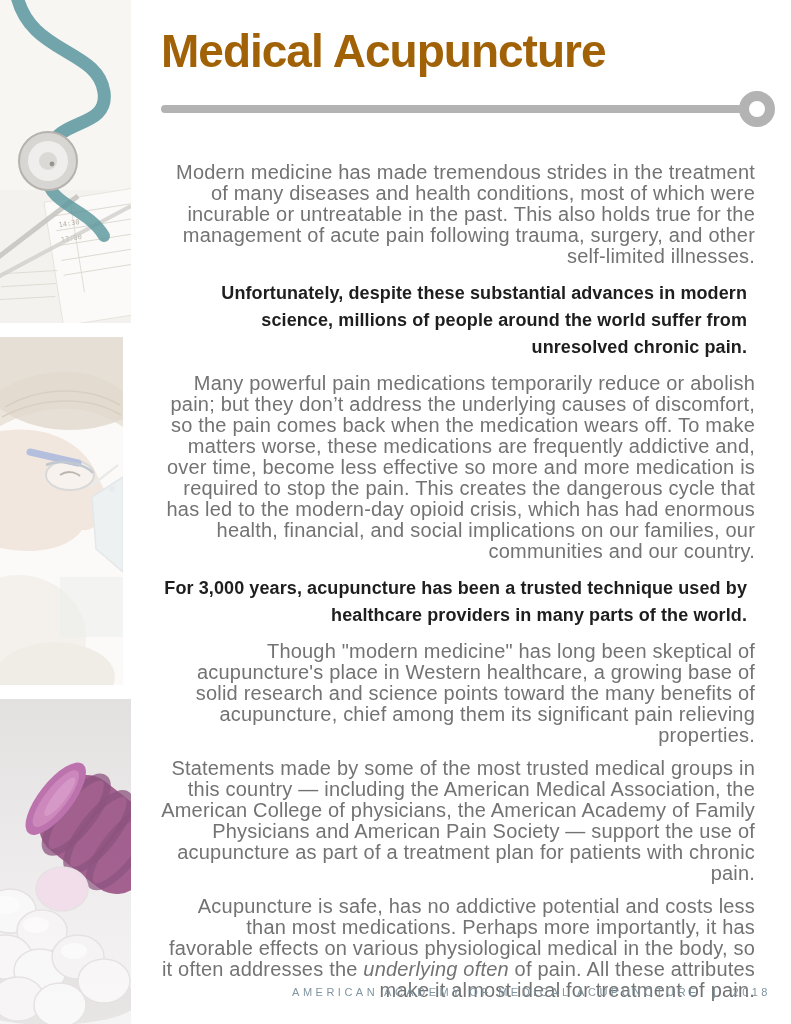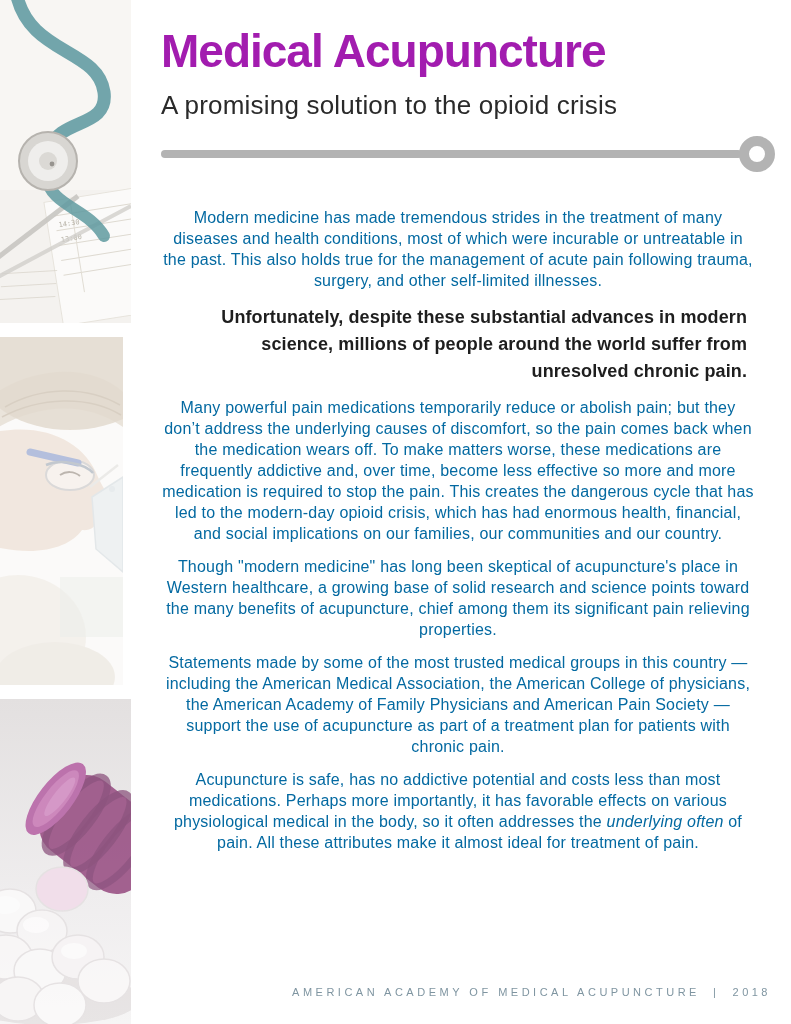--- a/index.html
+++ b/index.html
@@ -22,43 +22,43 @@
   .photo2{width:123px;height:348px;}
   .photo3{width:131px;height:325px;}
 
   
   .content{
     position:absolute;left:161px;top:0;width:614px;
   }
   .title{
     margin:26px 0 0 0;
     font-size:46px;line-height:50px;font-weight:700;
-    letter-spacing:-1px;color:#a21caf;
+    letter-spacing:-1px;color:#a16207;
   }
   .subtitle{
     margin:13px 0 0 0;
     font-size:26px;line-height:32px;font-weight:400;
     letter-spacing:0.2px;color:#2a2a2a;
   }
   .needle-rule{
     margin-top:14px;height:38px;
     display:flex;align-items:center;
   }
   .rule-line{
     flex:1;height:8px;border-radius:4px;background:#b3b3b3;
   }
   .rule-ring{
     width:16px;height:16px;border:10px solid #b3b3b3;border-radius:50%;
     background:#ffffff;margin-left:-3px;flex:0 0 auto;
   }
 
   .para{
     margin:12px 0 0 0;max-width:594px;
-    font-size:16px;line-height:21px;letter-spacing:0.2px;
-    color:#0369a1;text-align:center;
+    font-size:20px;line-height:21px;letter-spacing:0.2px;
+    color:#737373;text-align:right;
   }
   .para.first{margin-top:34px;}
   .callout{
     margin:13px 4px 0 0;max-width:586px;
     font-size:18px;line-height:27px;font-weight:700;
     letter-spacing:0.1px;color:#1e1e1e;text-align:right;
   }
   .para em{font-style:italic;}
 
   .footer{
@@ -176,33 +176,33 @@
           <ellipse cx="6" cy="206" rx="14" ry="9" fill="#ffffff" opacity="0.8"></ellipse>
           <ellipse cx="36" cy="226" rx="13" ry="8" fill="#ffffff" opacity="0.8"></ellipse>
           <ellipse cx="74" cy="252" rx="13" ry="8" fill="#ffffff" opacity="0.7"></ellipse>
         </g>
       </svg>
     </div>
   </aside>
 
   <main class="content">
     <h1 class="title">Medical Acupuncture</h1>
-    <h2 class="subtitle">A promising solution to the opioid crisis</h2>
 
     <div class="needle-rule">
       <div class="rule-line"></div>
       <div class="rule-ring"></div>
     </div>
 
     <p class="para first">Modern medicine has made tremendous strides in the treatment of many diseases and health conditions, most of which were incurable or untreatable in the past. This also holds true for the management of acute pain following trauma, surgery, and other self-limited illnesses.</p>
 
     <p class="callout">Unfortunately, despite these substantial advances in modern science, millions of people around the world suffer from unresolved chronic pain.</p>
 
     <p class="para">Many powerful pain medications temporarily reduce or abolish pain; but they don’t address the underlying causes of discomfort, so the pain comes back when the medication wears off. To make matters worse, these medications are frequently addictive and, over time, become less effective so more and more medication is required to stop the pain. This creates the dangerous cycle that has led to the modern-day opioid crisis, which has had enormous health, financial, and social implications on our families, our communities and our country.</p>
 
+    <p class="callout">For 3,000 years, acupuncture has been a trusted technique used by healthcare providers in many parts of the world.</p>
 
     <p class="para">Though "modern medicine" has long been skeptical of acupuncture's place in Western healthcare, a growing base of solid research and science points toward the many benefits of acupuncture, chief among them its significant pain relieving properties.</p>
 
     <p class="para">Statements made by some of the most trusted medical groups in this country — including the American Medical Association, the American College of physicians, the American Academy of Family Physicians and American Pain Society — support the use of acupuncture as part of a treatment plan for patients with chronic pain.</p>
 
     <p class="para"><span>Acupuncture is safe, has no addictive potential and costs less than most medications. Perhaps more importantly, it has favorable effects on various physiological medical in the body, so it often addresses the </span><em>underlying often</em><span> of pain. All these attributes make it almost ideal for treatment of pain.</span></p>
   </main>
 
   <div class="footer">AMERICAN ACADEMY OF MEDICAL ACUPUNCTURE  |  2018</div>
 

